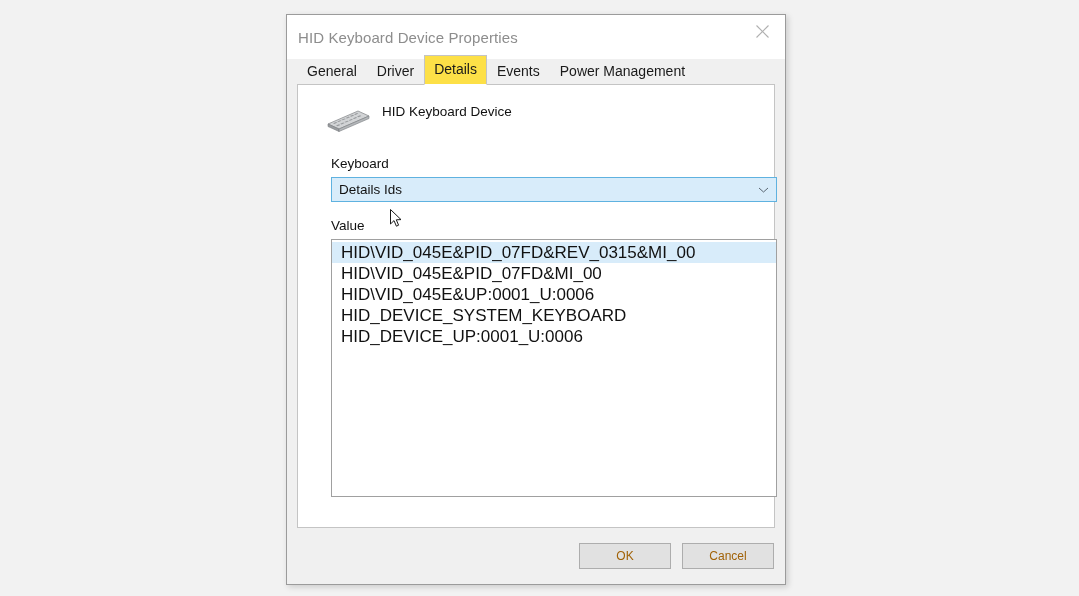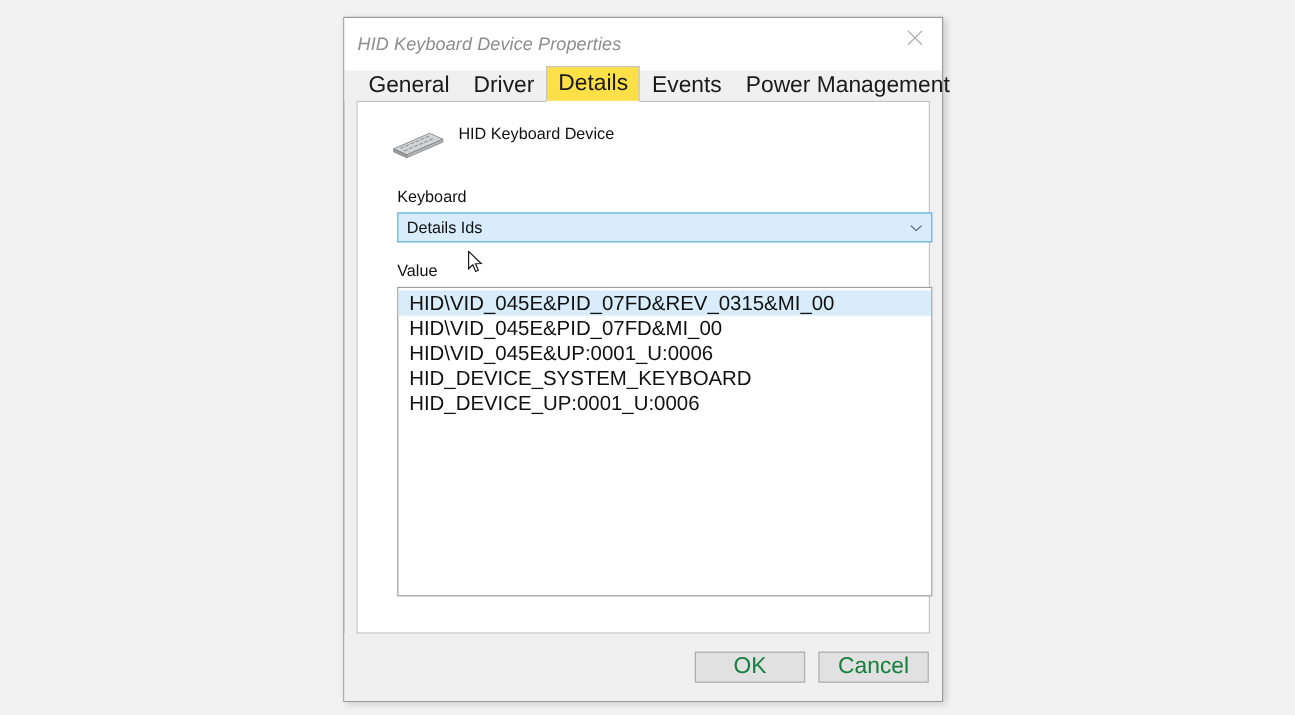--- a/index.html
+++ b/index.html
@@ -38,21 +38,20 @@
     display: flex;
     align-items: flex-start;
     position: relative;
   }
   #title-text {
     margin: 14px 0 0 11px;
     font-size: 15px;
     color: #8d8d8d;
     letter-spacing: 0.1px;
     white-space: nowrap;
-    font-style: italic;
   }
   #close-button {
     position: absolute;
     right: 0;
     top: 0;
     width: 46px;
     height: 32px;
     display: flex;
     align-items: center;
     justify-content: center;
@@ -65,21 +64,21 @@
     flex: 0 0 auto;
     height: 25px;
     background: #f0f0f0;
     padding-left: 10px;
     display: flex;
     align-items: flex-end;
     position: relative;
     box-sizing: border-box;
   }
   .tab {
-    font-size: 19px;
+    font-size: 14px;
     color: #1a1a1a;
     padding: 3px 9px 4px 9px;
     line-height: 17px;
     border: 1px solid transparent;
     border-bottom: none;
     background: transparent;
     white-space: nowrap;
     cursor: default;
     position: relative;
     box-sizing: border-box;
@@ -197,22 +196,22 @@
     align-items: center;
     justify-content: flex-end;
     padding-right: 11px;
   }
   .dlg-button {
     width: 92px;
     height: 26px;
     background: #e1e1e1;
     border: 1px solid #adadad;
     box-sizing: border-box;
-    font-size: 19px;
-    color: #15803d;
+    font-size: 12px;
+    color: #a16207;
     font-family: "Liberation Sans", sans-serif;
     display: flex;
     align-items: center;
     justify-content: center;
     margin-left: 11px;
     cursor: default;
   }
 
   
   #mouse-cursor {

